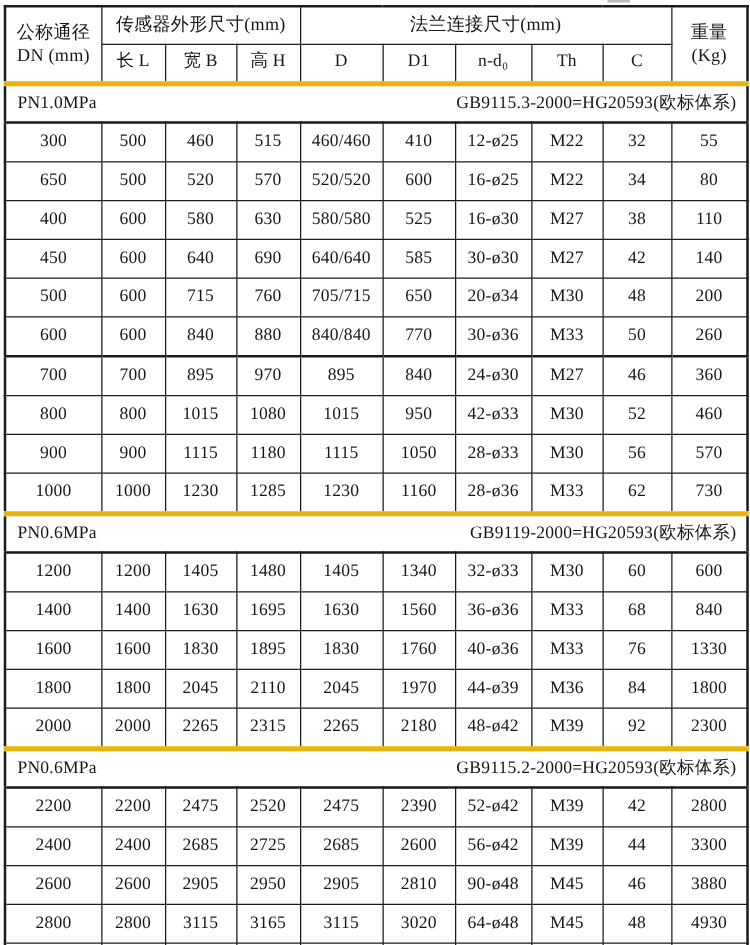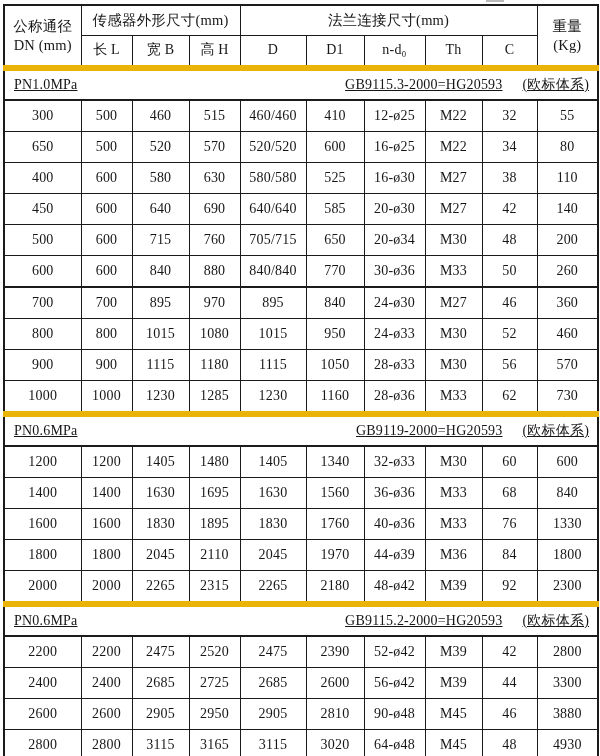--- a/index.html
+++ b/index.html
@@ -46,44 +46,42 @@
     white-space: nowrap;
     overflow: hidden;
   }
   tr.h1 td { height: 29px; font-size: 14.5px; }
   tr.h2 td { height: 29px; border-bottom: 2px solid #1b1b1b; }
   tr.h1 td.spanv { border-bottom: 2px solid #1b1b1b; }
   tr.h1 td.spanv div { line-height: 1.25; }
 
   tr.section-row td {
     height: 28px;
-    border-top: 6px solid #eab308;
+    border-top: 4px solid #eab308;
     border-bottom: 2px solid #1b1b1b;
-    text-decoration: underline;
   }
   .section-flex {
     display: flex;
     align-items: center;
     width: 100%;
   }
   .section-label {
     flex: 0 0 86px;
     text-align: left;
     padding-left: 9px;
     box-sizing: border-box;
   }
   .section-standard {
     flex: 1 1 auto;
     text-align: right;
   }
   .section-note {
     flex: 0 0 auto;
     text-align: right;
     padding-right: 8px;
-    margin-left: 20px;
   }
   tr.data-row td { height: 30px; }
   tr.thick-top td { border-top: 2px solid #1b1b1b; }
 </style>
 </head>
 <body>
 
 <div class="page">
   <div class="top-artifact"></div>
 
@@ -170,21 +168,21 @@
           <td>38</td>
           <td>110</td>
         </tr>
         <tr class="data-row">
           <td>450</td>
           <td>600</td>
           <td>640</td>
           <td>690</td>
           <td>640/640</td>
           <td>585</td>
-          <td>20-ø30</td>
+          <td>30-ø30</td>
           <td>M27</td>
           <td>42</td>
           <td>140</td>
         </tr>
         <tr class="data-row">
           <td>500</td>
           <td>600</td>
           <td>715</td>
           <td>760</td>
           <td>705/715</td>
@@ -218,21 +216,21 @@
           <td>46</td>
           <td>360</td>
         </tr>
         <tr class="data-row">
           <td>800</td>
           <td>800</td>
           <td>1015</td>
           <td>1080</td>
           <td>1015</td>
           <td>950</td>
-          <td>24-ø33</td>
+          <td>42-ø33</td>
           <td>M30</td>
           <td>52</td>
           <td>460</td>
         </tr>
         <tr class="data-row">
           <td>900</td>
           <td>900</td>
           <td>1115</td>
           <td>1180</td>
           <td>1115</td>

